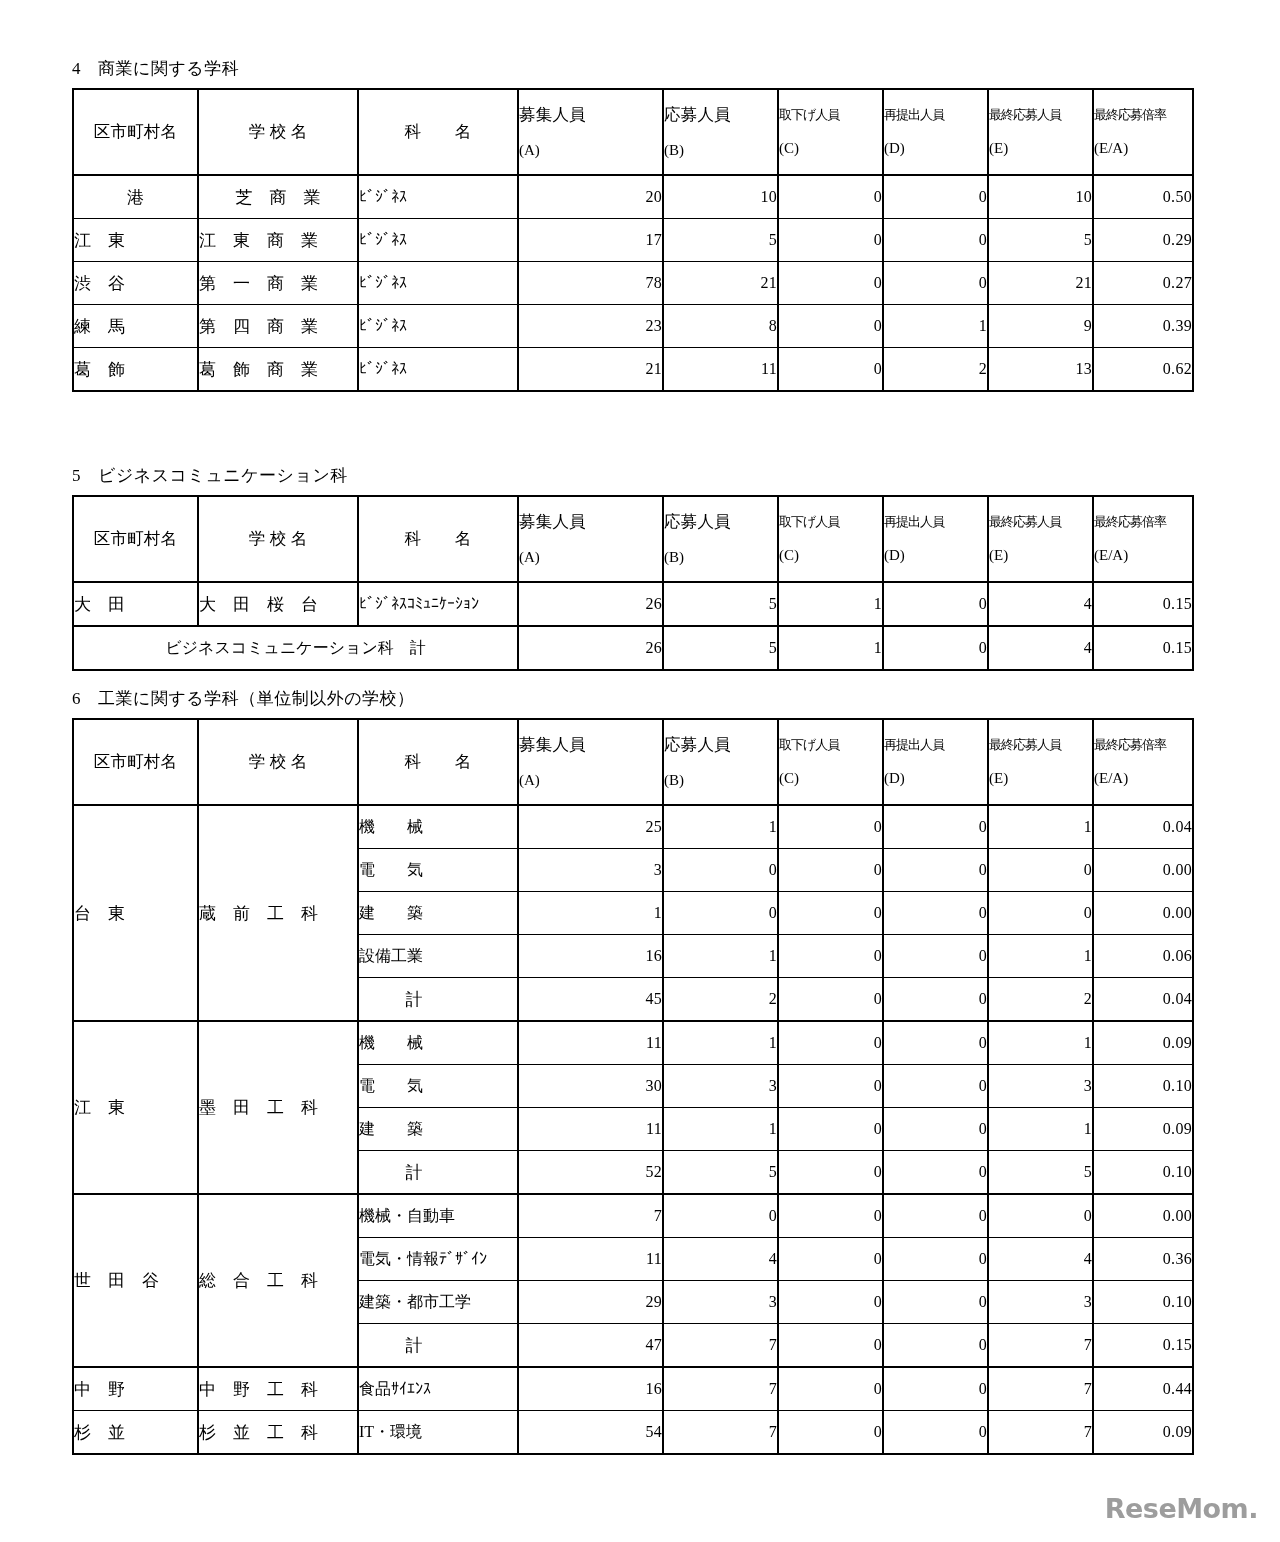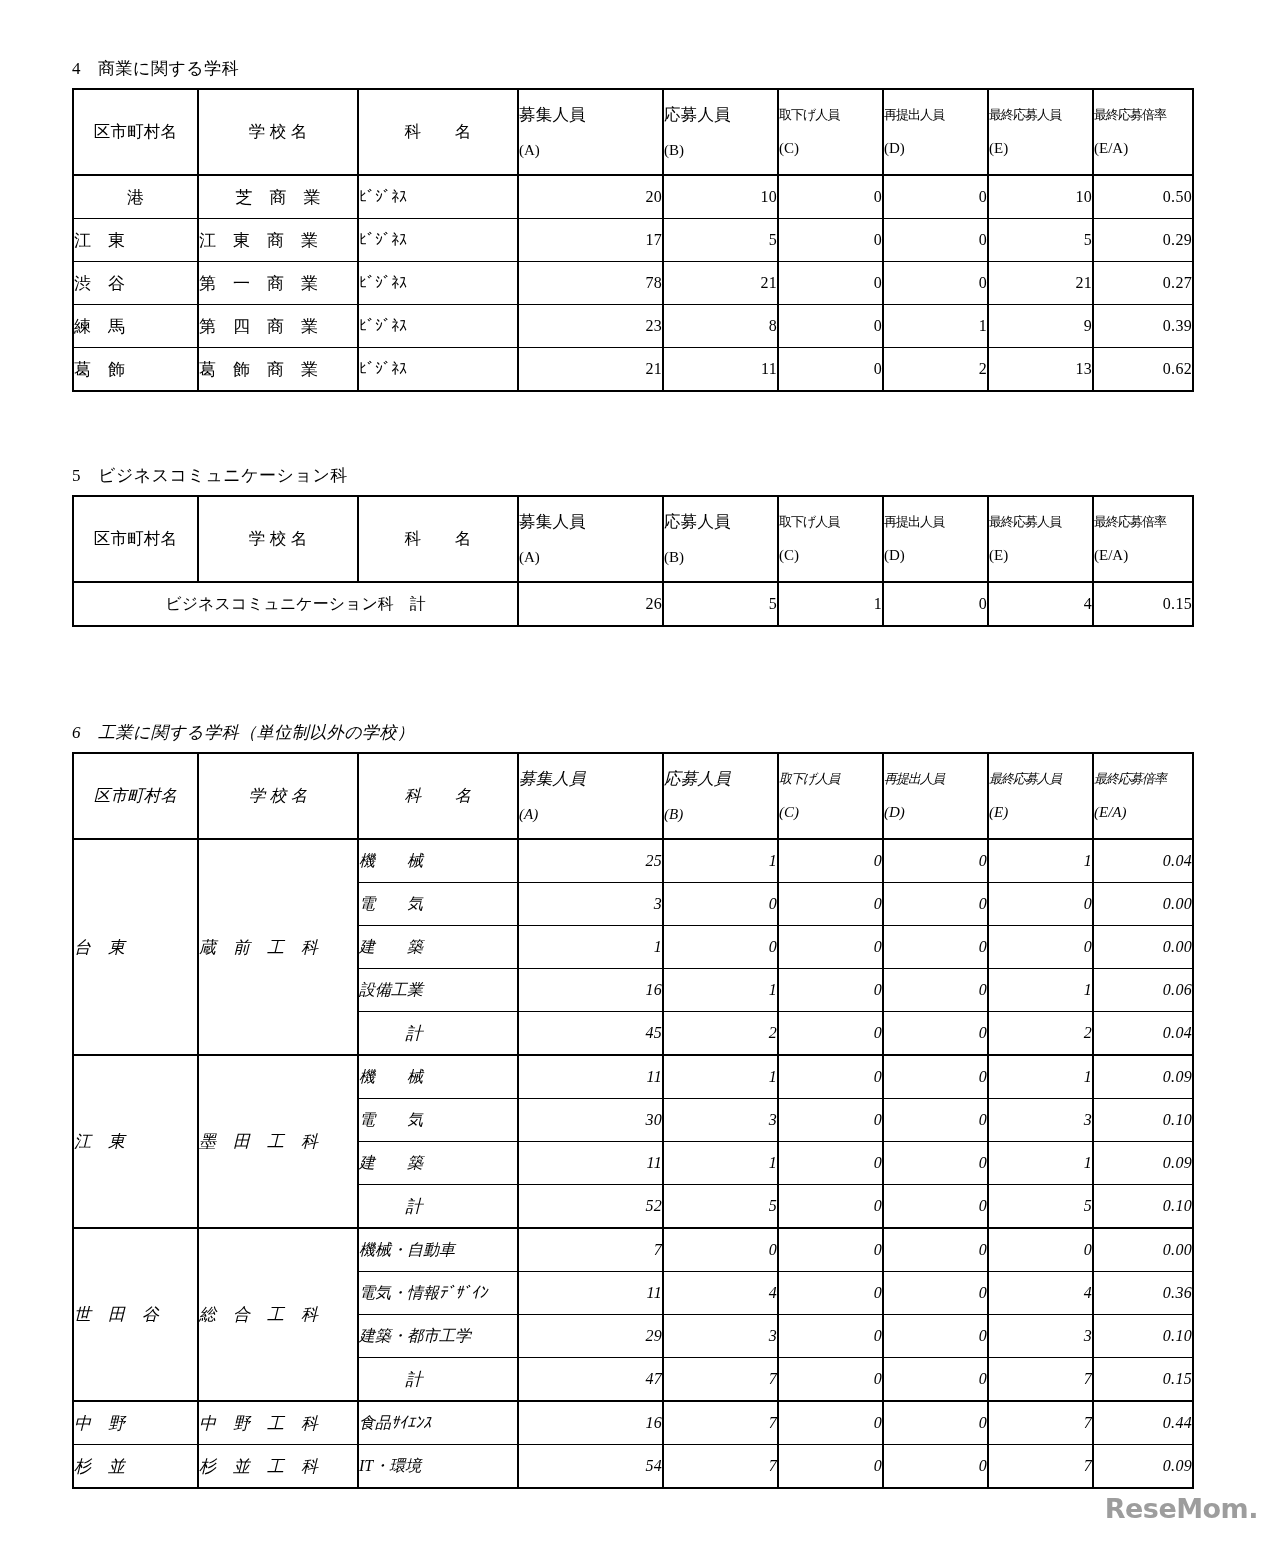--- a/index.html
+++ b/index.html
@@ -396,35 +396,54 @@
               </div>
             </td>
           <td>
               <div class="hdr-two">
                 <span class="hdr-main hdr-tight">最終応募倍率</span>
                 <span class="hdr-sub">(E/A)</span>
               </div>
             </td>
         </tr>
 
+        <tr>
+          <td class="txt-just vthick-r hthick-t">
+              <div class="spread">
+                <span>大　田</span>
+              </div>
+            </td>
+          <td class="txt-just vthick-r hthick-t">
+              <div class="spread">
+                <span>大　田　桜　台</span>
+              </div>
+            </td>
+          <td class="txt-left kana-sm vthick-r hthick-t">ﾋﾞｼﾞﾈｽｺﾐｭﾆｹｰｼｮﾝ</td>
+          <td class="num vthick-r hthick-t">26</td>
+          <td class="num vthick-r hthick-t">5</td>
+          <td class="num vthick-r hthick-t">1</td>
+          <td class="num vthick-r hthick-t">0</td>
+          <td class="num vthick-r hthick-t">4</td>
+          <td class="num hthick-t">0.15</td>
+        </tr>
 
         <tr>
           <td class="total-label vthick-r hthick-t" colspan="3">ビジネスコミュニケーション科　計</td>
           <td class="num vthick-r hthick-t">26</td>
           <td class="num vthick-r hthick-t">5</td>
           <td class="num vthick-r hthick-t">1</td>
           <td class="num vthick-r hthick-t">0</td>
           <td class="num vthick-r hthick-t">4</td>
           <td class="num hthick-t">0.15</td>
         </tr>
       </tbody>
     </table>
   </div>
 
-  <div class="section" style="top:722px;font-style:italic;">
+  <div class="section" style="top:688px;">
     <div class="sec-title">
       <span class="sec-num">6</span><span>工業に関する学科（単位制以外の学校）</span>
     </div>
     <table class="grid">
       <colgroup>
         <col class="c-city">
           <col class="c-school">
           <col class="c-course">
         <col class="c-a">
           <col class="c-b">

